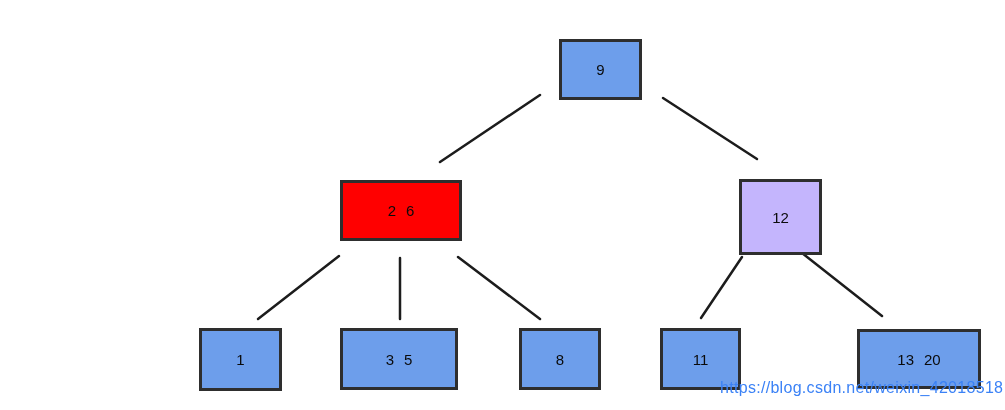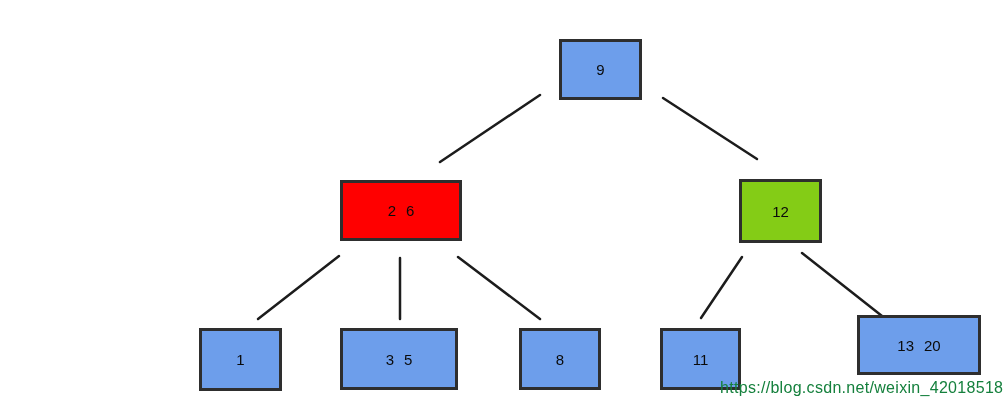--- a/index.html
+++ b/index.html
@@ -70,35 +70,35 @@
       <line x1="802" y1="253" x2="882" y2="316" stroke="#1c1c1c" stroke-width="2.5" stroke-linecap="round"></line>
     </svg>
   <div id="nodes-layer">
       <div class="tree-node" style="left: 559px; top: 39px; width: 83px; height: 61px; background: rgb(109, 158, 235); border-color: rgb(46, 46, 46); color: rgb(11, 11, 11);">
         <span class="node-value">9</span>
       </div>
       <div class="tree-node" style="left: 340px; top: 180px; width: 122px; height: 61px; background: rgb(255, 0, 0); border-color: rgb(46, 46, 46); color: rgb(11, 11, 11);">
         <span class="node-value">2</span>
         <span class="node-value">6</span>
       </div>
-      <div class="tree-node" style="left: 739px; top: 179px; width: 83px; height: 64px; background: #84cc16; border-color: rgb(46, 46, 46); color: rgb(11, 11, 11);">
+      <div class="tree-node" style="left: 739px; top: 179px; width: 83px; height: 76px; background: #c4b5fd; border-color: rgb(46, 46, 46); color: rgb(11, 11, 11);">
         <span class="node-value">12</span>
       </div>
       <div class="tree-node" style="left: 199px; top: 328px; width: 83px; height: 63px; background: rgb(109, 158, 235); border-color: rgb(46, 46, 46); color: rgb(11, 11, 11);">
         <span class="node-value">1</span>
       </div>
       <div class="tree-node" style="left: 340px; top: 328px; width: 118px; height: 62px; background: rgb(109, 158, 235); border-color: rgb(46, 46, 46); color: rgb(11, 11, 11);">
         <span class="node-value">3</span>
         <span class="node-value">5</span>
       </div>
       <div class="tree-node" style="left: 519px; top: 328px; width: 82px; height: 62px; background: rgb(109, 158, 235); border-color: rgb(46, 46, 46); color: rgb(11, 11, 11);">
         <span class="node-value">8</span>
       </div>
       <div class="tree-node" style="left: 660px; top: 328px; width: 81px; height: 62px; background: rgb(109, 158, 235); border-color: rgb(46, 46, 46); color: rgb(11, 11, 11); text-align: center;">
         <span class="node-value">11</span>
       </div>
-      <div class="tree-node" style="left: 857px; top: 315px; width: 124px; height: 60px; background: rgb(109, 158, 235); border-color: rgb(46, 46, 46); color: rgb(11, 11, 11);">
+      <div class="tree-node" style="left: 857px; top: 329px; width: 124px; height: 60px; background: rgb(109, 158, 235); border-color: rgb(46, 46, 46); color: rgb(11, 11, 11);">
         <span class="node-value">13</span>
         <span class="node-value">20</span>
       </div>
     </div>
-  <div class="watermark" style="color: #15803d;">https://blog.csdn.net/weixin_42018518</div>
+  <div class="watermark" style="color: #3b82f6;">https://blog.csdn.net/weixin_42018518</div>
 </div>
 
 </body></html>

